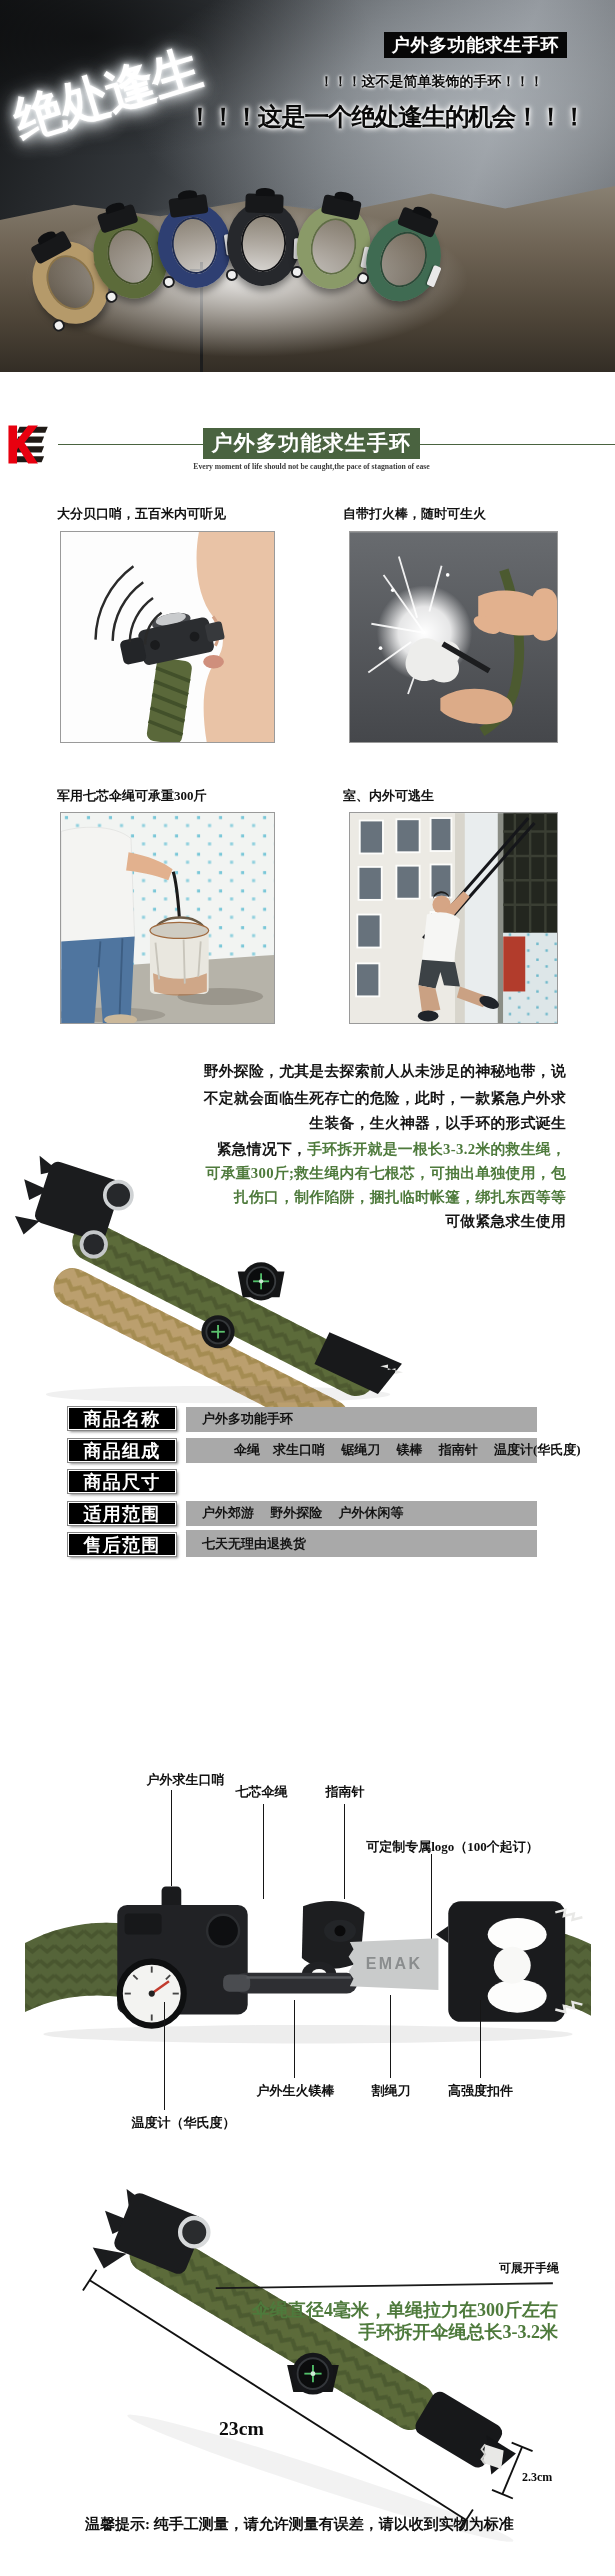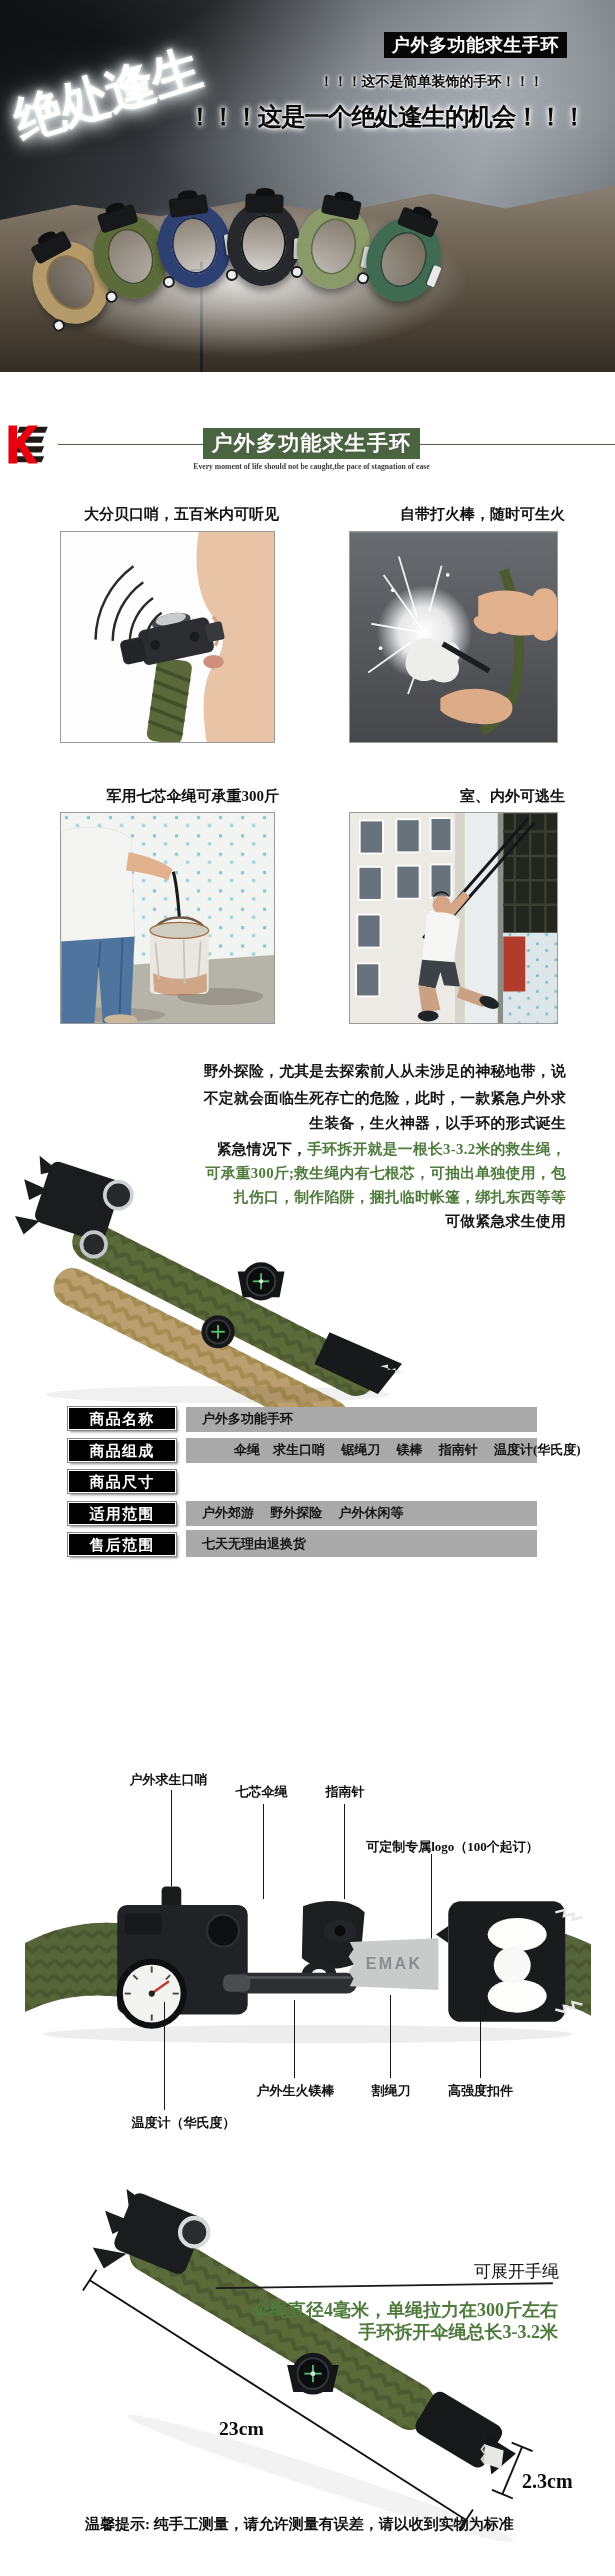--- a/index.html
+++ b/index.html
@@ -46,40 +46,40 @@
   .b-dial{position:absolute;left:0;bottom:3.7px;width:12.3px;height:12.3px;border-radius:50%;background:#f0f0f0;border:2.5px solid #1c1d1f;}
   .b-scraper{position:absolute;right:-1.8px;top:36px;width:8px;height:21px;background:#e9e9e9;border-radius:1.8px;box-shadow:-1.2px 0.6px 1.2px rgba(0,0,0,.35);}
 
   
   .sec-line{height:1.8px;background:var(--banner-green);}
   .sec-banner{width:217px;height:31px;background:var(--banner-green);color:#fff;text-align:center;
     line-height:31px;font-size:21px;font-weight:bold;letter-spacing:1.2px;}
   .sec-tagline{width:259px;text-align:center;font-size:7.7px;color:#3c3c3c;font-weight:bold;}
 
   
-  .feat-cap{width:222px;text-align:right;font-size:15px;font-weight:bold;color:#111;white-space:nowrap;}
+  .feat-cap{width:222px;text-align:left;font-size:13px;font-weight:bold;color:#111;white-space:nowrap;}
   .feat-img{border:0.6px solid #9a9a9a;background:#fff;overflow:hidden;}
   .feat-img svg{display:block;}
 
   
   .para-line{right:50px;text-align:right;white-space:nowrap;font-size:14.8px;font-weight:bold;color:#161616;letter-spacing:0.3px;}
   .green{color:var(--text-green);}
 
   
   .t-label{left:68px;width:108px;height:23.4px;background:#000;color:#fff;text-align:center;line-height:22px;
-    font-size:15px;font-weight:bold;border:1.2px solid #fff;outline:0.6px solid #888;box-shadow:1.8px 1.8px 2.5px rgba(0,0,0,.45);letter-spacing:1.2px;}
+    font-size:18px;font-weight:bold;border:1.2px solid #fff;outline:0.6px solid #888;box-shadow:1.8px 1.8px 2.5px rgba(0,0,0,.45);letter-spacing:1.2px;}
   .t-value{left:186px;width:351px;height:24.6px;background:var(--gray-bar);color:#141414;font-size:13px;font-weight:bold;
     line-height:24.6px;padding-left:16px;white-space:pre;}
 
   
   .diag-label{font-size:13px;font-weight:bold;color:#101010;text-align:center;white-space:nowrap;}
   .diag-line{width:1.2px;background:#161616;}
 
   
-  .expand-label{font-size:17px;font-weight:normal;color:#0e0e0e;white-space:nowrap;}
+  .expand-label{font-size:12px;font-weight:bold;color:#0e0e0e;white-space:nowrap;}
   .expand-green{font-size:18px;font-weight:bold;color:var(--text-green);white-space:nowrap;text-align:right;}
   .dim-text{font-weight:bold;color:#0c0c0c;white-space:nowrap;}
   .footer-note{font-size:15px;font-weight:bold;color:#101010;white-space:nowrap;}
 </style>
 </head>
 <body>
 
 <div id="page">
 
   <div class="abs hero">
@@ -371,21 +371,21 @@
   <div class="abs t-label serif" style="top:1439px;">商品组成</div>
   <div class="abs t-value serif" style="top:1438px;padding-left:48px;">伞绳　求生口哨　 锯绳刀　 镁棒　 指南针　 温度计(华氏度)</div>
   <div class="abs t-label serif" style="top:1470px;">商品尺寸</div>
   <div class="abs t-value serif" style="top:1530px;">23*2.3 CM　　 拆开伞绳总长3-3.2M</div>
   <div class="abs t-label serif" style="top:1502px;">适用范围</div>
   <div class="abs t-value serif" style="top:1501px;">户外郊游　 野外探险　 户外休闲等</div>
   <div class="abs t-label serif" style="top:1533px;">售后范围</div>
   <div class="abs t-value serif" style="top:1532px;">七天无理由退换货</div>
 
 
-  <div class="abs diag-label" style="left:107px;top:1771px;width:123px;">户外求生口哨</div>
+  <div class="abs diag-label" style="left:124px;top:1771px;width:123px;">户外求生口哨</div>
   <div class="abs diag-label" style="left:212px;top:1783px;width:99px;text-align:center;">七芯伞绳</div>
   <div class="abs diag-label" style="left:302px;top:1783px;width:86px;">指南针</div>
   <div class="abs diag-label" style="left:360px;top:1838px;width:185px;">可定制专属logo（100个起订）</div>
 
   <div class="abs diag-line" style="left:171px;top:1790px;height:96px;"></div>
   <div class="abs diag-line" style="left:263px;top:1804px;height:95px;"></div>
   <div class="abs diag-line" style="left:344px;top:1804px;height:95px;"></div>
   <div class="abs diag-line" style="left:431px;top:1854px;height:96px;"></div>
 
   <div class="abs" style="left:24.6px;top:1869px;width:566px;height:179px;">
@@ -503,17 +503,17 @@
         <line x1="731" y1="412" x2="765" y2="426"></line>
         <line x1="699" y1="489" x2="733" y2="503"></line>
       </g>
     </svg>
   </div>
 
   <div class="abs expand-label" style="left:469px;top:2260px;width:90px;text-align:right;">可展开手绳</div>
   <div class="abs expand-green" style="right:58px;top:2298px;">伞绳直径4毫米，单绳拉力在300斤左右</div>
   <div class="abs expand-green" style="right:58px;top:2320px;">手环拆开伞绳总长3-3.2米</div>
   <div class="abs dim-text" style="left:219px;top:2417px;font-size:19.7px;">23cm</div>
-  <div class="abs dim-text" style="left:522px;top:2470px;font-size:20px;">2.3cm</div>
+  <div class="abs dim-text" style="left:522px;top:2470px;font-size:12px;">2.3cm</div>
   <div class="abs footer-note" style="left:85px;top:2515px;">温馨提示: 纯手工测量，请允许测量有误差，请以收到实物为标准</div>
 
 </div>
 
 
 </body></html>

